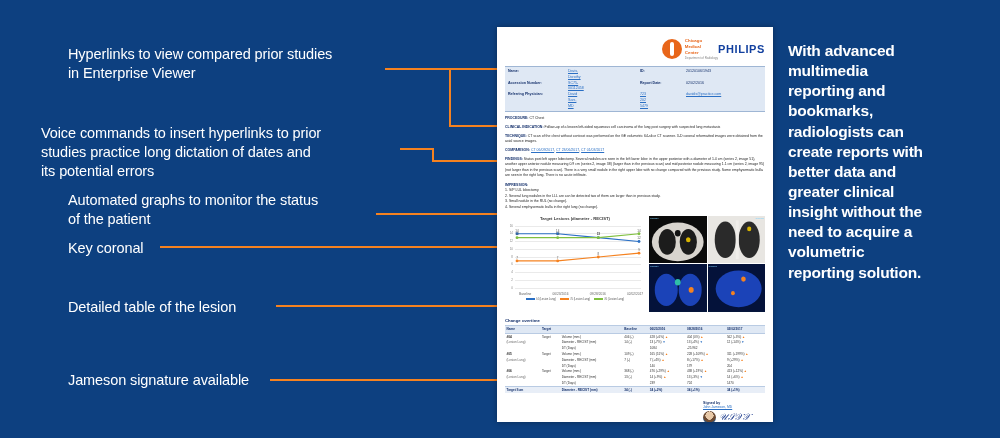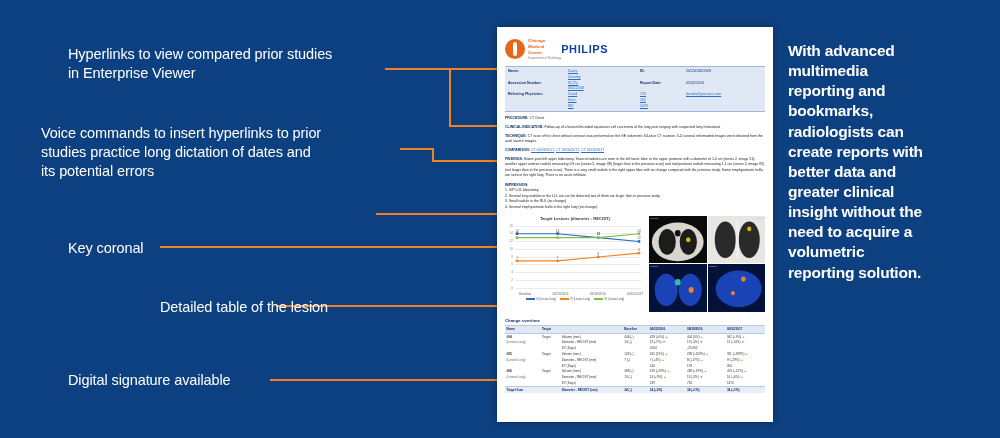--- a/index.html
+++ b/index.html
@@ -18,21 +18,21 @@
     font-size: 14.5px;
     font-weight: normal;
     line-height: 1.32;
     letter-spacing: -0.1px;
     white-space: pre-line;
   }
   .c1 { left: 68px; top: 45px;  width: 320px; }
   .c2 { left: 41px; top: 124px; width: 355px; }
   .c3 { left: 68px; top: 191px; width: 320px; }
   .c4 { left: 68px; top: 239px; width: 200px; }
-  .c5 { left: 68px; top: 298px; width: 260px; text-align: right; }
+  .c5 { left: 68px; top: 298px; width: 260px; }
   .c6 { left: 68px; top: 371px; width: 260px; }
 
   
   .ln { position: absolute; background: #f58220; }
   .h  { height: 2px; }
   .v  { width: 2px; }
   .dot {
     position: absolute; width: 7px; height: 7px; border-radius: 50%;
     background: #f58220;
   }
@@ -45,21 +45,21 @@
   }
 
   
   #doc {
     position: absolute; left: 497px; top: 27px; width: 276px; height: 395px;
     background: #ffffff;
     box-shadow: 0 0 6px rgba(0,0,0,.35);
     padding: 7px 8px 0 8px;
     overflow: hidden;
   }
-  .docheader { display: flex; align-items: center; justify-content: flex-start; height: 30px; }
+  .docheader { display: flex; align-items: center; justify-content: flex-end; height: 30px; }
   .logo-wrap { display: flex; align-items: center; gap: 3px; }
   .logo-mark {
     width: 20px; height: 20px; border-radius: 50%;
     background: #e8661a; position: relative; flex: none;
   }
   .logo-mark:after {
     content: "";
     position: absolute; left: 8px; top: 3px; width: 4px; height: 14px;
     border-radius: 2px;
     background: #ffffff;
@@ -159,23 +159,25 @@
   <div class="dot" style="left:503px; top:302px;"></div>
 
   <div class="ln h" style="left:270px; top:379px; width:437px;"></div>
   <div class="dot" style="left:703px; top:376px;"></div>
 
   <div class="callout c1">Hyperlinks to view compared prior studies
 in Enterprise Viewer</div>
   <div class="callout c2">Voice commands to insert hyperlinks to prior
 studies practice long dictation of dates and
 its potential errors</div>
+  <div class="callout c3">Automated graphs to monitor the status
+of the patient</div>
   <div class="callout c4">Key coronal</div>
   <div class="callout c5">Detailed table of the lesion</div>
-  <div class="callout c6">Digital signature available</div>
+  <div class="callout c6">Jameson signature available</div>
 
   <div id="right-par">With advanced multimedia reporting and bookmarks, radiologists can create reports with better data and greater clinical insight without the need to acquire a volumetric reporting solution.</div>
 
   <div id="doc">
 
     <div class="docheader">
       <div class="logo-wrap">
         <div class="logo-mark"></div>
         <div class="logo-txt">
           <div>Chicago</div>
@@ -444,15 +446,25 @@
               <td>Diameter - RECIST (mm)</td>
               <td>34 (-)</td>
               <td>34 (+2%)</td>
               <td>34 (+1%)</td>
               <td>34 (+1%)</td>
             </tr>
           </tbody>
       </table>
     </div>
 
+    <div class="signwrap">
+      <div class="signbox">
+        <div class="signlbl">Signed by</div>
+        <span class="signname">John Jameson, MD</span>
+        <div class="signrow">
+          <div class="avatar"></div>
+          <div class="scribble">𝒰 𝒮𝒳𝒳</div>
+        </div>
+      </div>
+    </div>
 
   </div>
 </div>
 
 </body></html>

